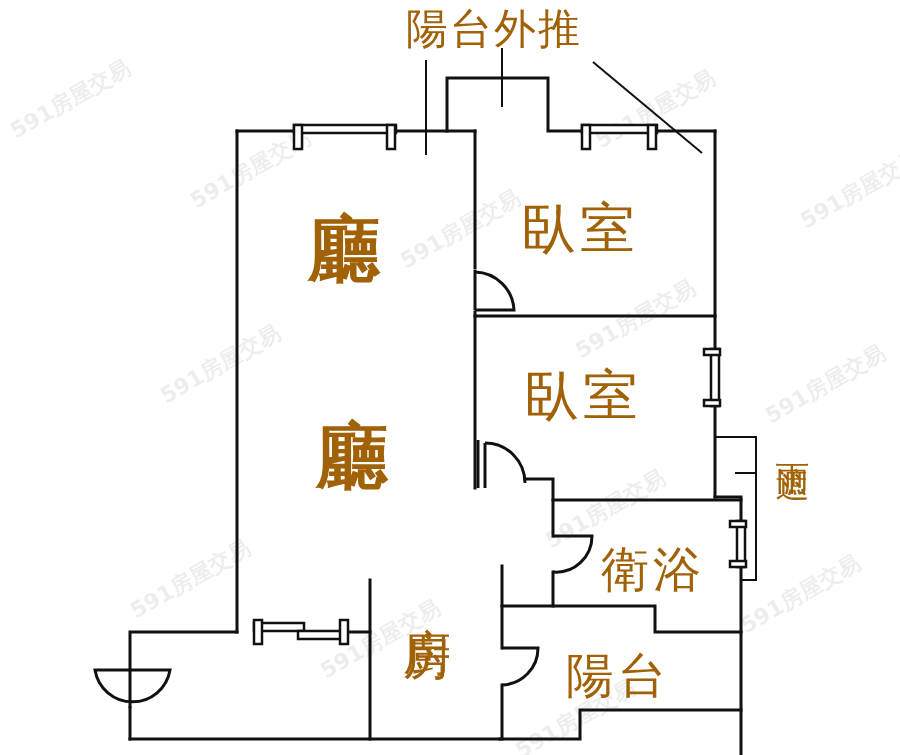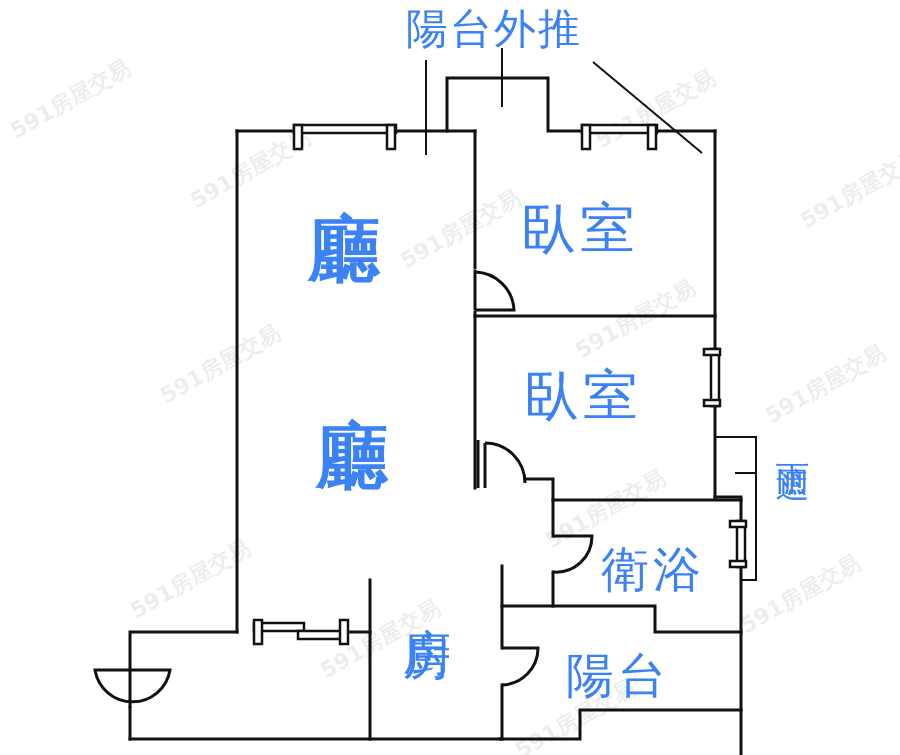--- a/index.html
+++ b/index.html
@@ -11,21 +11,21 @@
       background: #ffffff;
       font-family: "DejaVu Sans", sans-serif;
     }
     svg.plan { position: absolute; left: 0; top: 0; }
     .wall { stroke: #111111; stroke-width: 3; fill: none; stroke-linecap: square; }
     .thin { stroke: #111111; stroke-width: 2; fill: none; }
     .door { stroke: #111111; stroke-width: 3; fill: none; }
     .win { stroke: #111111; stroke-width: 2.5; fill: #ffffff; }
     .label {
       position: absolute;
-      color: #3b82f6;
+      color: #a16207;
       white-space: nowrap;
       line-height: 1;
     }
     .room-xl { font-size: 72px; font-weight: bold; letter-spacing: 2px; }
     .room-l { font-size: 55px; letter-spacing: 4px; }
     .room-m { font-size: 48px; letter-spacing: 4px; }
     .vert { writing-mode: vertical-rl; text-orientation: upright; }
     .annot { font-size: 42px; letter-spacing: 2px; }
     .annot-sm { font-size: 34px; letter-spacing: 2px; }
     .wm {

